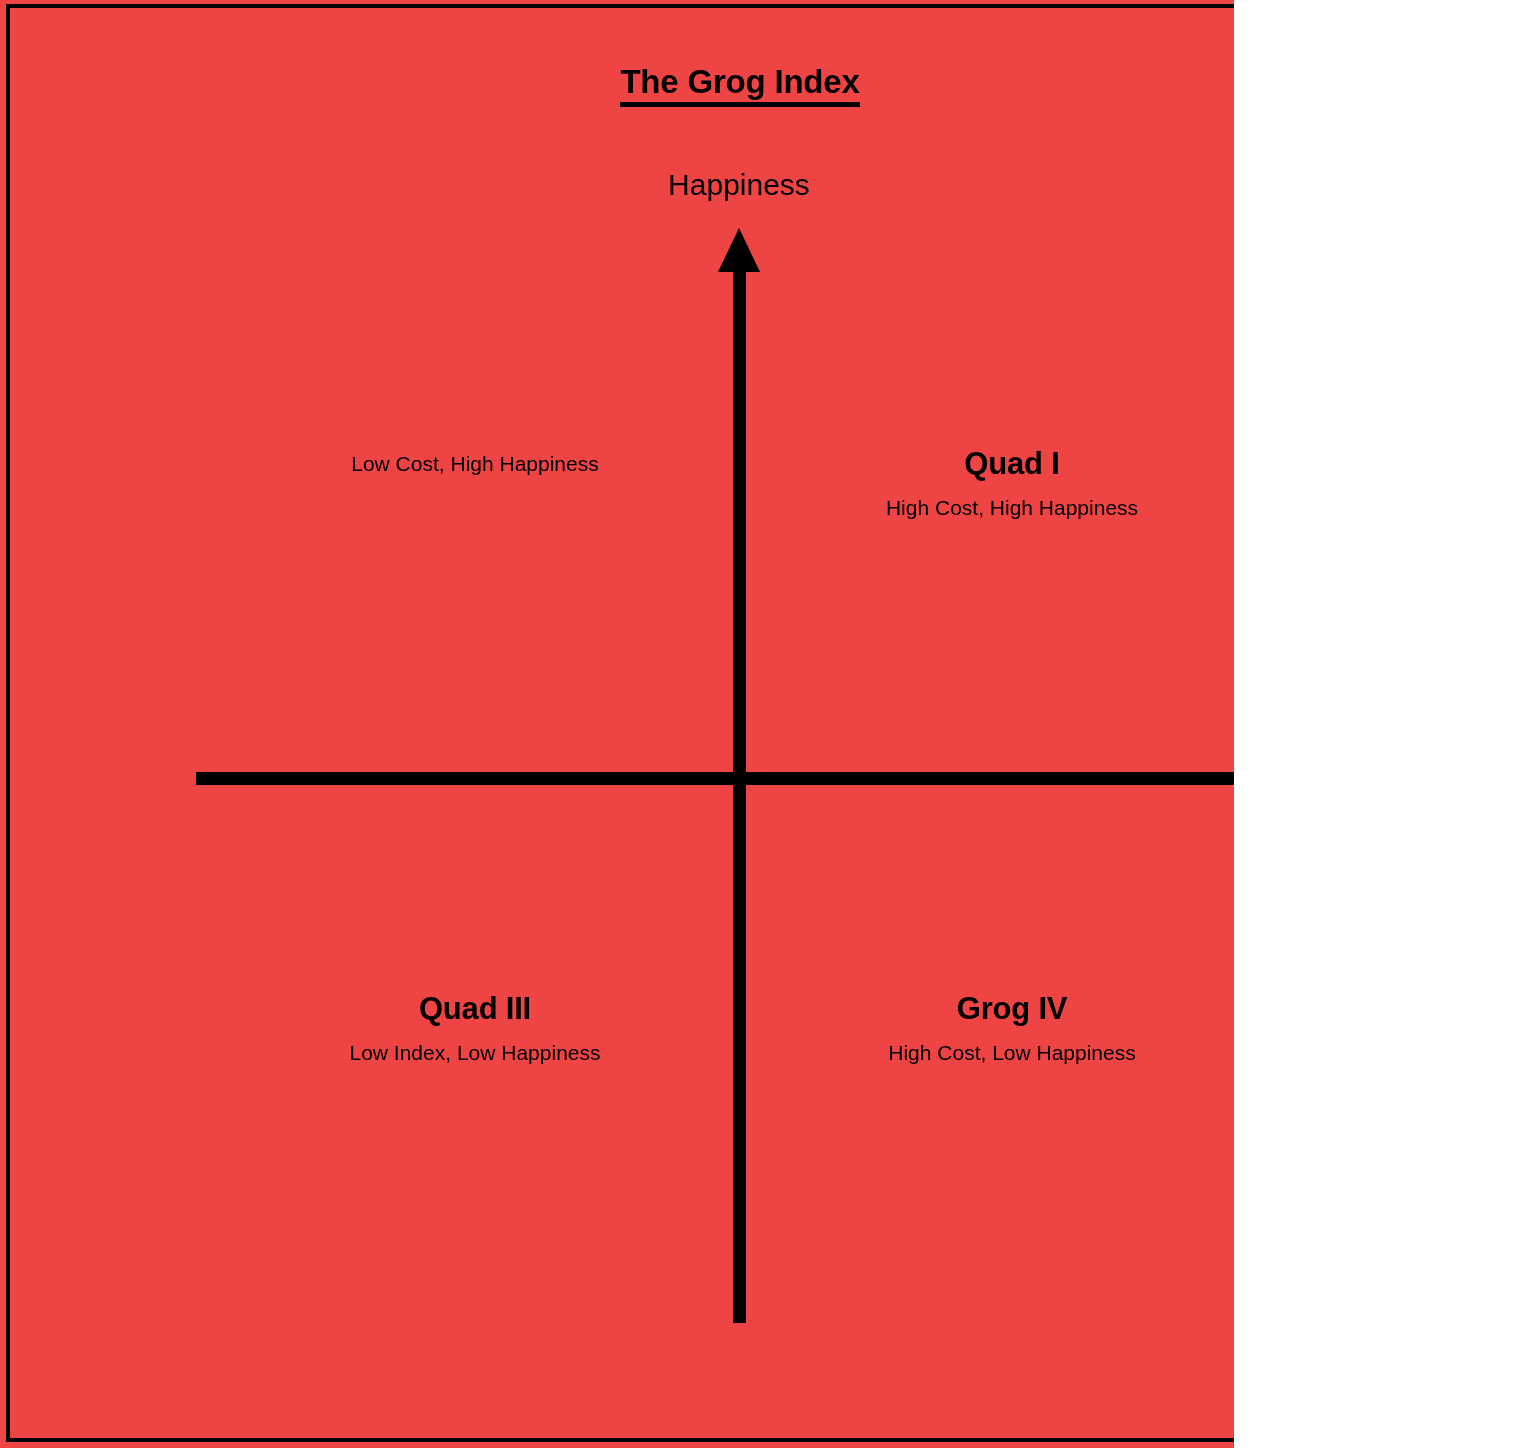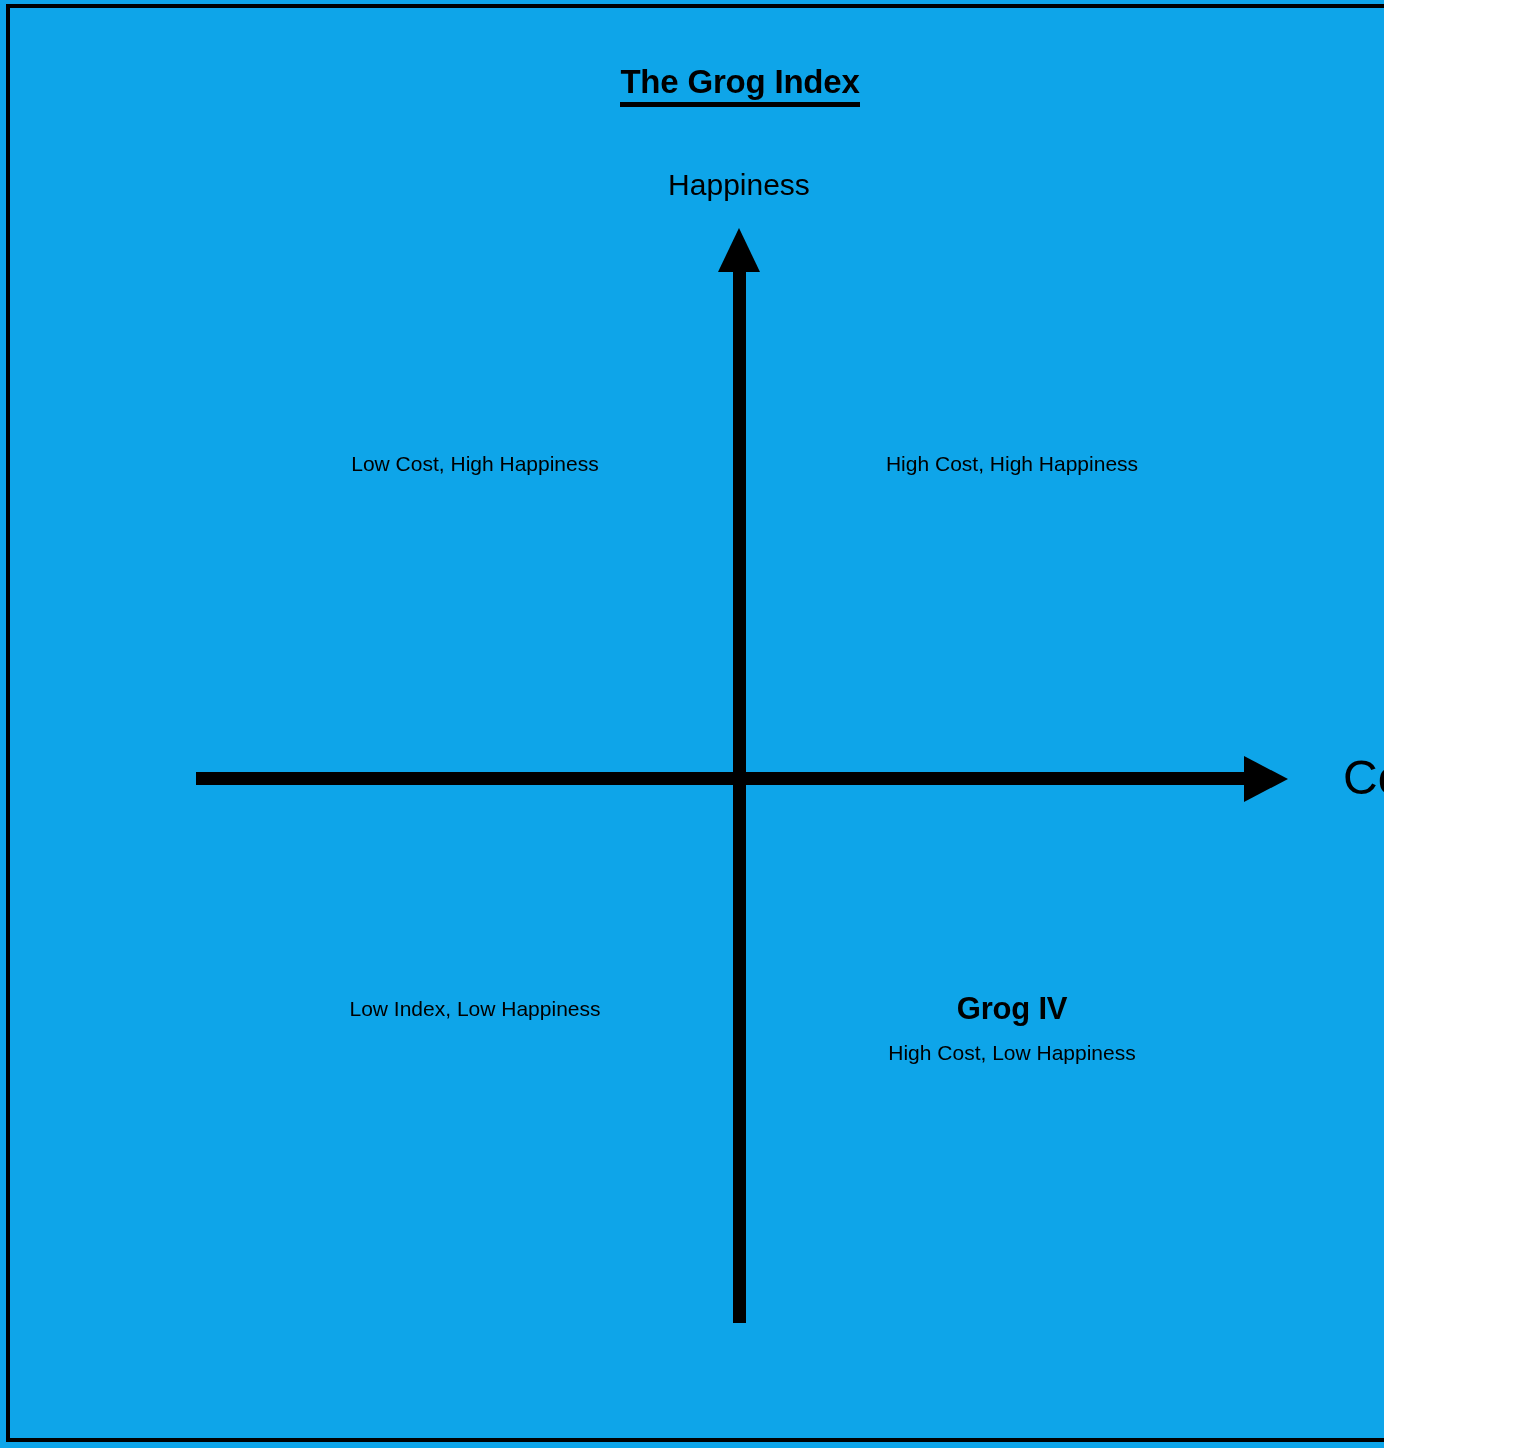--- a/index.html
+++ b/index.html
@@ -6,23 +6,23 @@
     margin: 0;
     padding: 0;
     background: #ffffff;
   }
   body {
     font-family: "Liberation Sans", sans-serif;
     color: #000000;
   }
   #canvas {
     position: relative;
-    width: 1384px;
+    width: 1234px;
     height: 1448px;
-    background: #0ea5e9;
+    background: #ef4444;
     overflow: hidden;
   }
   .frame-border {
     position: absolute;
     left: 6px;
     top: 4px;
     width: 1509px;
     height: 1438px;
     border: 4px solid #000000;
     box-sizing: border-box;
@@ -141,24 +141,26 @@
   <div class="axis-h-line"></div>
   <div class="axis-h-head"></div>
 
   <div class="axis-label-x">Cost</div>
 
   <div class="quad" id="quad-2">
     <span class="quad-desc">Low Cost, High Happiness</span>
   </div>
 
   <div class="quad" id="quad-1">
+    <span class="quad-title">Quad I</span>
     <span class="quad-desc">High Cost, High Happiness</span>
   </div>
 
   <div class="quad" id="quad-3">
+    <span class="quad-title">Quad III</span>
     <span class="quad-desc">Low Index, Low Happiness</span>
   </div>
 
   <div class="quad" id="quad-4">
     <span class="quad-title">Grog IV</span>
     <span class="quad-desc">High Cost, Low Happiness</span>
   </div>
 
 </div>
 

